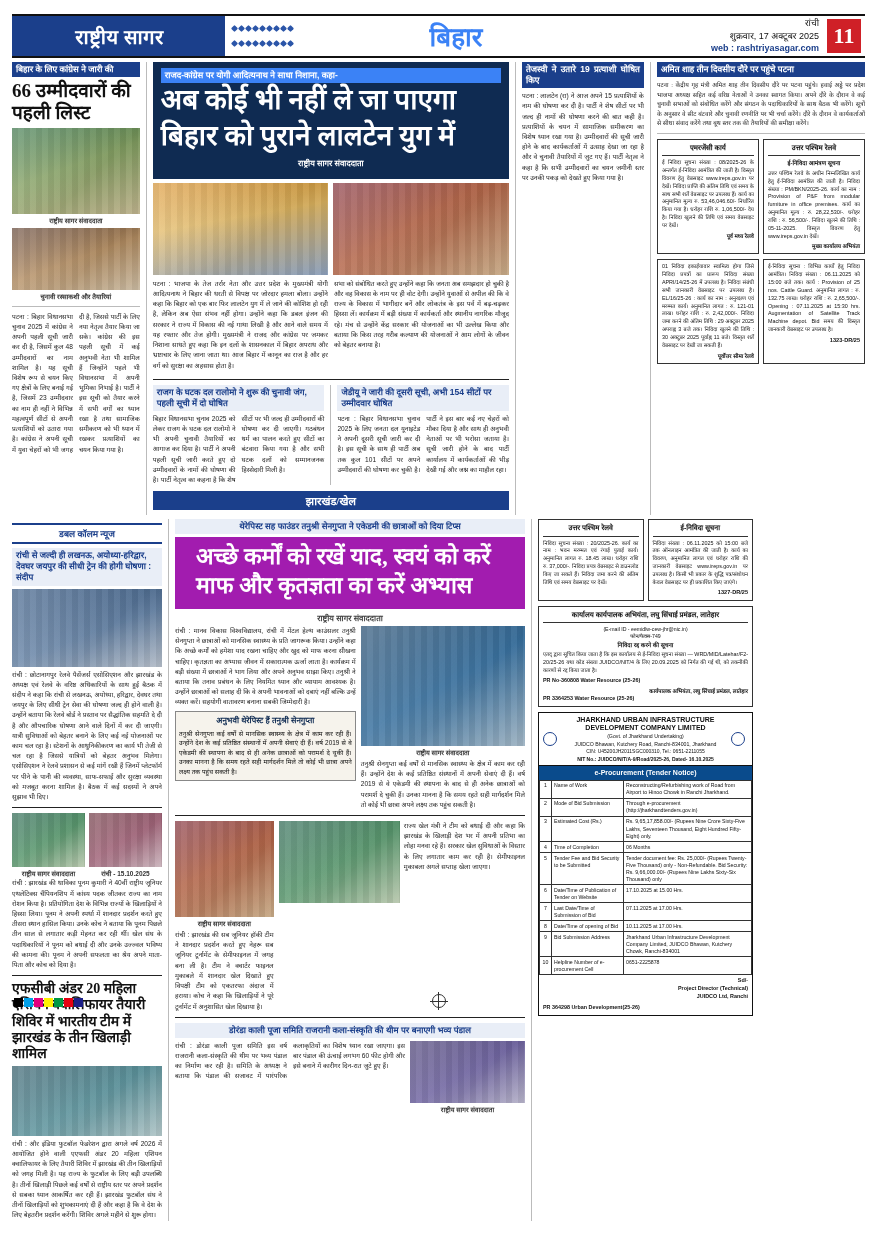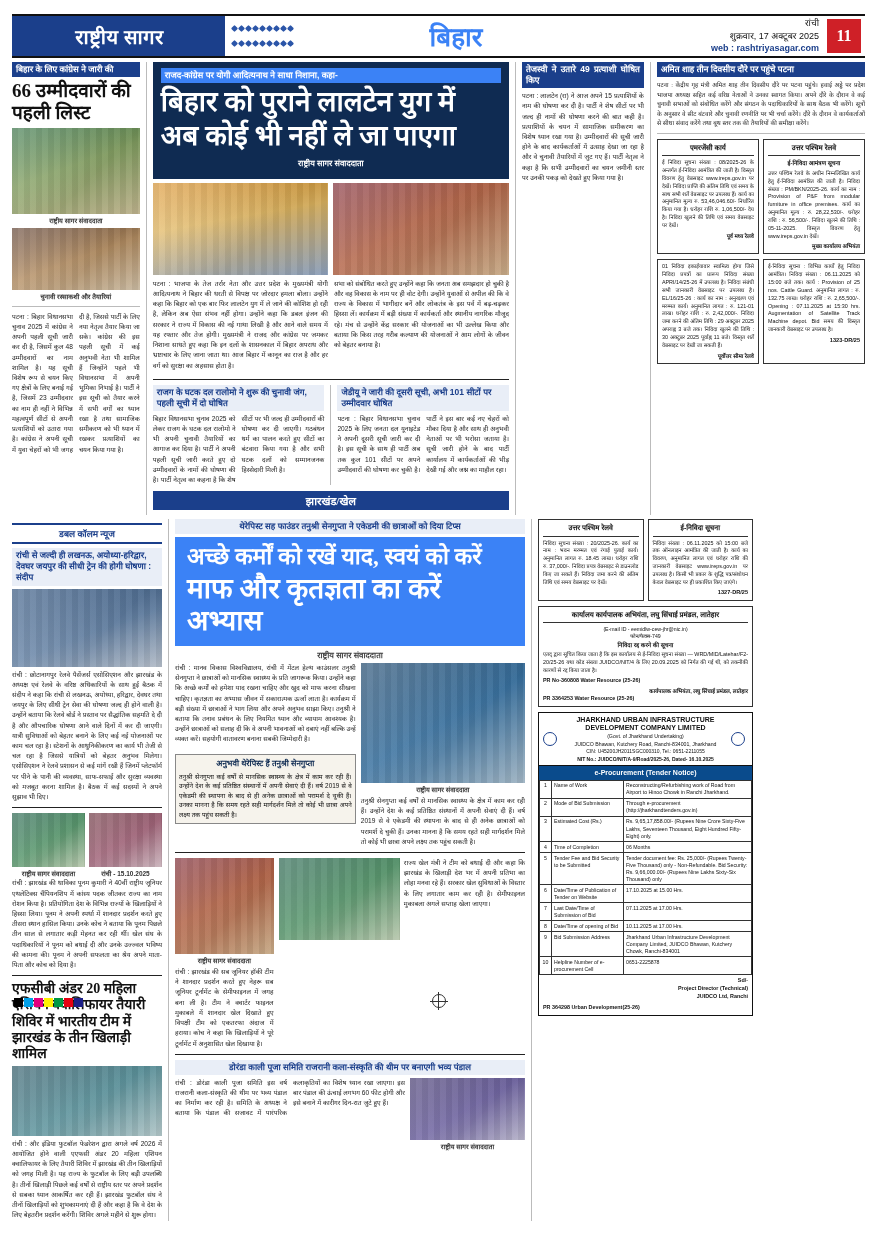--- a/index.html
+++ b/index.html
@@ -82,21 +82,21 @@
     font-size: 9px;
     line-height: 1.4;
     color:#111;
   }
   .mast-right .dateline .web { color:#1b3f8b; font-weight:bold; }
   .pagenum {
     background: #cf2027;
     color: #fff;
     width: 34px; height: 34px;
     display:flex;align-items:center;justify-content:center;
-    font-size: 16px; font-weight: bold;
+    font-size: 22px; font-weight: bold;
     font-family: "Liberation Serif", serif;
     align-self:center;
   }
 
   
   .cols {
     display: flex;
     gap: 6px;
   }
   .col-a { width: 132px; }
@@ -298,21 +298,21 @@
   .reg::before,.reg::after{content:"";position:absolute;background:#333;}
   .reg::before{left:50%;top:-3px;bottom:-3px;width:1px;margin-left:-.5px;}
   .reg::after{top:50%;left:-3px;right:-3px;height:1px;margin-top:-.5px;}
 
   .two-cap { display:flex; gap:4px; }
   .two-cap > div { flex:1; }
 
   .inset-box {
     border: 1px solid #888;
     padding: 3px;
-    margin: 9px 0;
+    margin: 3px 0;
     font-size: 6.4px;
     line-height:1.5;
     text-align: justify;
     background: #f6f3ec;
   }
   .inset-box .ih {
     font-weight: bold;
     font-size: 8px;
     text-align: center;
     margin-bottom: 2px;
@@ -373,22 +373,22 @@
         <p>पटना : बिहार विधानसभा चुनाव 2025 में कांग्रेस ने अपनी पहली सूची जारी कर दी है, जिसमें कुल 48 उम्मीदवारों का नाम शामिल है। यह सूची विशेष रूप से चयन किए गए क्षेत्रों के लिए बनाई गई है, जिसमें 23 उम्मीदवार का नाम ही नहीं ने विभिन्न महत्वपूर्ण सीटों से अपनी प्रत्याशियों को उतारा गया है। कांग्रेस ने अपनी सूची में युवा चेहरों को भी जगह दी है, जिससे पार्टी के लिए नया नेतृत्व तैयार किया जा सके। कांग्रेस की इस पहली सूची में कई अनुभवी नेता भी शामिल हैं जिन्होंने पहले भी विधानसभा में अपनी भूमिका निभाई है। पार्टी ने इस सूची को तैयार करने में सभी वर्गों का ध्यान रखा है तथा सामाजिक समीकरण को भी ध्यान में रखकर प्रत्याशियों का चयन किया गया है।</p>
       </div>
     </div>
 
     <div class="rule-v"></div>
 
     <div class="col-b">
 
       <div class="feature">
         <div class="kicker">राजद-कांग्रेस पर योगी आदित्यनाथ ने साधा निशाना, कहा-</div>
+        <h1 class="bighl w" style="margin-top:-2px">अब कोई भी नहीं ले जा पाएगा</h1>
         <h1 class="bighl w">बिहार को पुराने लालटेन युग में</h1>
-        <h1 class="bighl w" style="margin-top:-2px">अब कोई भी नहीं ले जा पाएगा</h1>
         <div class="byline wht">राष्ट्रीय सागर संवाददाता</div>
       </div>
 
       <div style="display:flex;gap:5px;margin-top:4px">
         <div style="flex:1">
           <div class="photo p3" style="height:92px"></div>
         </div>
         <div style="flex:1">
           <div class="photo p6" style="height:92px"></div>
         </div>
@@ -407,35 +407,35 @@
 
       <div style="display:flex;gap:6px">
         <div style="flex:1">
           <div class="kicker plain">राजग के घटक दल रालोमो ने शुरू की चुनावी जंग, पहली सूची में दो घोषित</div>
           <div class="body c2">
             <p>बिहार विधानसभा चुनाव 2025 को लेकर राजग के घटक दल रालोमो ने भी अपनी चुनावी तैयारियों का आगाज कर दिया है। पार्टी ने अपनी पहली सूची जारी करते हुए दो उम्मीदवारों के नामों की घोषणा की है। पार्टी नेतृत्व का कहना है कि शेष सीटों पर भी जल्द ही उम्मीदवारों की घोषणा कर दी जाएगी। गठबंधन धर्म का पालन करते हुए सीटों का बंटवारा किया गया है और सभी घटक दलों को सम्मानजनक हिस्सेदारी मिली है।</p>
           </div>
         </div>
         <div class="rule-v"></div>
         <div style="flex:1">
-          <div class="kicker plain">जेडीयू ने जारी की दूसरी सूची, अभी 101 सीटों पर उम्मीदवार घोषित</div>
+          <div class="kicker plain">जेडीयू ने जारी की दूसरी सूची, अभी 154 सीटों पर उम्मीदवार घोषित</div>
           <div class="body c2">
             <p>पटना : बिहार विधानसभा चुनाव 2025 के लिए जनता दल यूनाइटेड ने अपनी दूसरी सूची जारी कर दी है। इस सूची के साथ ही पार्टी अब तक कुल 101 सीटों पर अपने उम्मीदवारों की घोषणा कर चुकी है। पार्टी ने इस बार कई नए चेहरों को मौका दिया है और साथ ही अनुभवी नेताओं पर भी भरोसा जताया है। सूची जारी होने के बाद पार्टी कार्यालय में कार्यकर्ताओं की भीड़ देखी गई और जश्न का माहौल रहा।</p>
           </div>
         </div>
       </div>
 
       <div class="secbar">झारखंड/खेल</div>
     </div>
 
     <div class="rule-v"></div>
 
     <div class="col-c">
       <div class="tender" style="border:0;padding:0">
-        <div class="kicker">तेजस्वी ने उतारे 49 प्रत्याशी घोषित किए</div>
+        <div class="kicker">तेजस्वी ने उतारे 19 प्रत्याशी घोषित किए</div>
         <div class="body">पटना : लालटेन (रा) ने आज अपने 15 प्रत्याशियों के नाम की घोषणा कर दी है। पार्टी ने शेष सीटों पर भी जल्द ही नामों की घोषणा करने की बात कही है। प्रत्याशियों के चयन में सामाजिक समीकरण का विशेष ध्यान रखा गया है। उम्मीदवारों की सूची जारी होने के बाद कार्यकर्ताओं में उत्साह देखा जा रहा है और वे चुनावी तैयारियों में जुट गए हैं। पार्टी नेतृत्व ने कहा है कि सभी उम्मीदवारों का चयन जमीनी स्तर पर उनकी पकड़ को देखते हुए किया गया है।</div>
       </div>
     </div>
 
     <div class="rule-v"></div>
 
     <div class="col-d">
       <div class="kicker">अमित शाह तीन दिवसीय दौरे पर पहुंचे पटना</div>
       <div class="body" style="font-size:6.2px">पटना : केंद्रीय गृह मंत्री अमित शाह तीन दिवसीय दौरे पर पटना पहुंचे। हवाई अड्डे पर प्रदेश भाजपा अध्यक्ष सहित कई वरिष्ठ नेताओं ने उनका स्वागत किया। अपने दौरे के दौरान वे कई चुनावी सभाओं को संबोधित करेंगे और संगठन के पदाधिकारियों के साथ बैठक भी करेंगे। सूत्रों के अनुसार वे सीट बंटवारे और चुनावी रणनीति पर भी चर्चा करेंगे। दौरे के दौरान वे कार्यकर्ताओं से सीधा संवाद करेंगे तथा बूथ स्तर तक की तैयारियों की समीक्षा करेंगे।</div>
 
@@ -494,23 +494,23 @@
 
       <h2 class="hl small">एफसीबी अंडर 20 महिला एशियन क्वालिफायर तैयारी शिविर में भारतीय टीम में झारखंड के तीन खिलाड़ी शामिल</h2>
       <div class="photo p10" style="height:70px"></div>
       <div class="body" style="margin-top:3px">रांची : और इंडिया फुटबॉल फेडरेशन द्वारा अगले वर्ष 2026 में आयोजित होने वाली एएफसी अंडर 20 महिला एशियन क्वालिफायर के लिए तैयारी शिविर में झारखंड की तीन खिलाड़ियों को जगह मिली है। यह राज्य के फुटबॉल के लिए बड़ी उपलब्धि है। तीनों खिलाड़ी पिछले कई वर्षों से राष्ट्रीय स्तर पर अपने प्रदर्शन से सबका ध्यान आकर्षित कर रही हैं। झारखंड फुटबॉल संघ ने तीनों खिलाड़ियों को शुभकामनाएं दी हैं और कहा है कि वे देश के लिए बेहतरीन प्रदर्शन करेंगी। शिविर अगले महीने से शुरू होगा।</div>
     </div>
 
     <div class="rule-v"></div>
 
     <div class="col-b" style="width:350px">
       <div class="kicker plain center">थेरेपिस्ट सह फाउंडर तनुश्री सेनगुप्ता ने एकेडमी की छात्राओं को दिया टिप्स</div>
-      <div class="feature" style="background:#3b82f6;padding:5px 12px">
+      <div class="feature" style="background:#a21caf;padding:5px 21px">
         <h1 class="bighl w" style="font-size:23px">अच्छे कर्मों को रखें याद, स्वयं को करें</h1>
-        <h1 class="bighl w" style="font-size:28px;margin-top:-2px">माफ और कृतज्ञता का करें अभ्यास</h1>
+        <h1 class="bighl w" style="font-size:23px;margin-top:-2px">माफ और कृतज्ञता का करें अभ्यास</h1>
       </div>
       <div class="byline">राष्ट्रीय सागर संवाददाता</div>
 
       <div style="display:flex;gap:5px">
         <div style="flex:1.1">
           <div class="body">रांची : मानव विकास विश्वविद्यालय, रांची में मेंटल हेल्थ काउंसलर तनुश्री सेनगुप्ता ने छात्राओं को मानसिक स्वास्थ्य के प्रति जागरूक किया। उन्होंने कहा कि अच्छे कर्मों को हमेशा याद रखना चाहिए और खुद को माफ करना सीखना चाहिए। कृतज्ञता का अभ्यास जीवन में सकारात्मक ऊर्जा लाता है। कार्यक्रम में बड़ी संख्या में छात्राओं ने भाग लिया और अपने अनुभव साझा किए। तनुश्री ने बताया कि तनाव प्रबंधन के लिए नियमित ध्यान और व्यायाम आवश्यक है। उन्होंने छात्राओं को सलाह दी कि वे अपनी भावनाओं को दबाएं नहीं बल्कि उन्हें व्यक्त करें। सहयोगी वातावरण बनाना सबकी जिम्मेदारी है।</div>
           <div class="inset-box">
             <div class="ih">अनुभवी थेरेपिस्ट हैं तनुश्री सेनगुप्ता</div>
             <div>तनुश्री सेनगुप्ता कई वर्षों से मानसिक स्वास्थ्य के क्षेत्र में काम कर रही हैं। उन्होंने देश के कई प्रतिष्ठित संस्थानों में अपनी सेवाएं दी हैं। वर्ष 2019 से वे एकेडमी की स्थापना के बाद से ही अनेक छात्राओं को परामर्श दे चुकी हैं। उनका मानना है कि समय रहते सही मार्गदर्शन मिले तो कोई भी छात्रा अपने लक्ष्य तक पहुंच सकती है।</div>
           </div>

